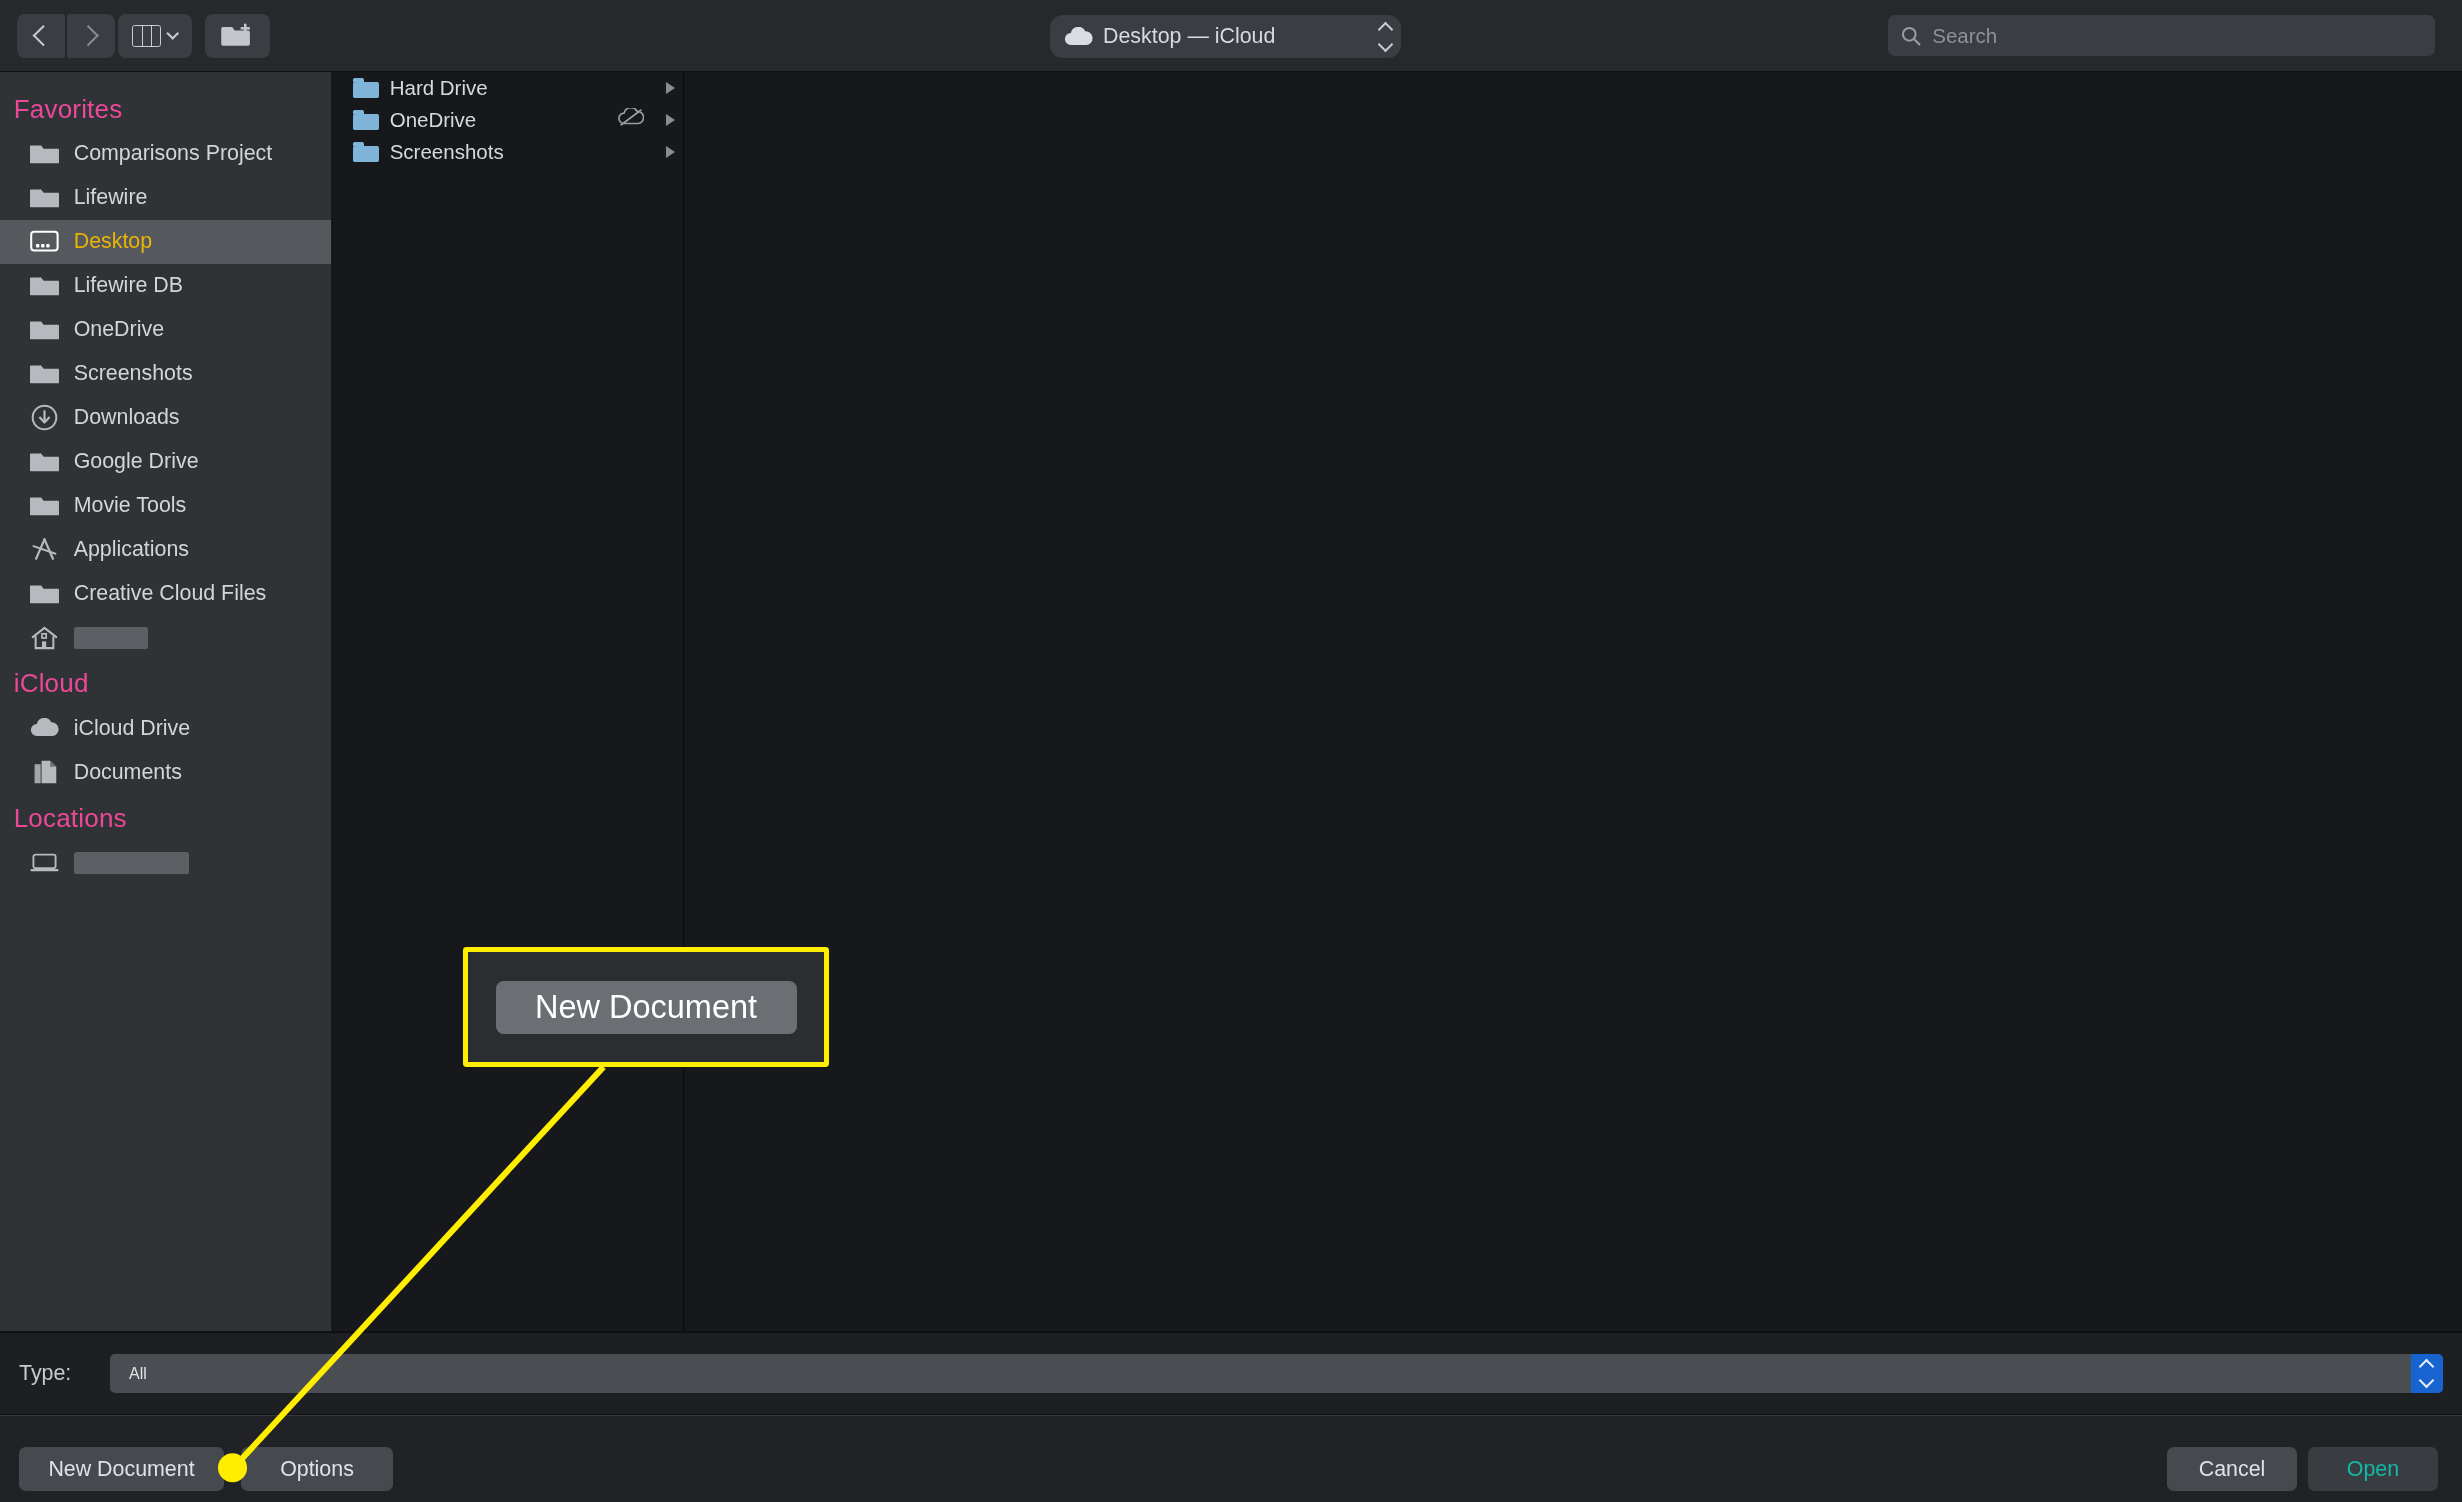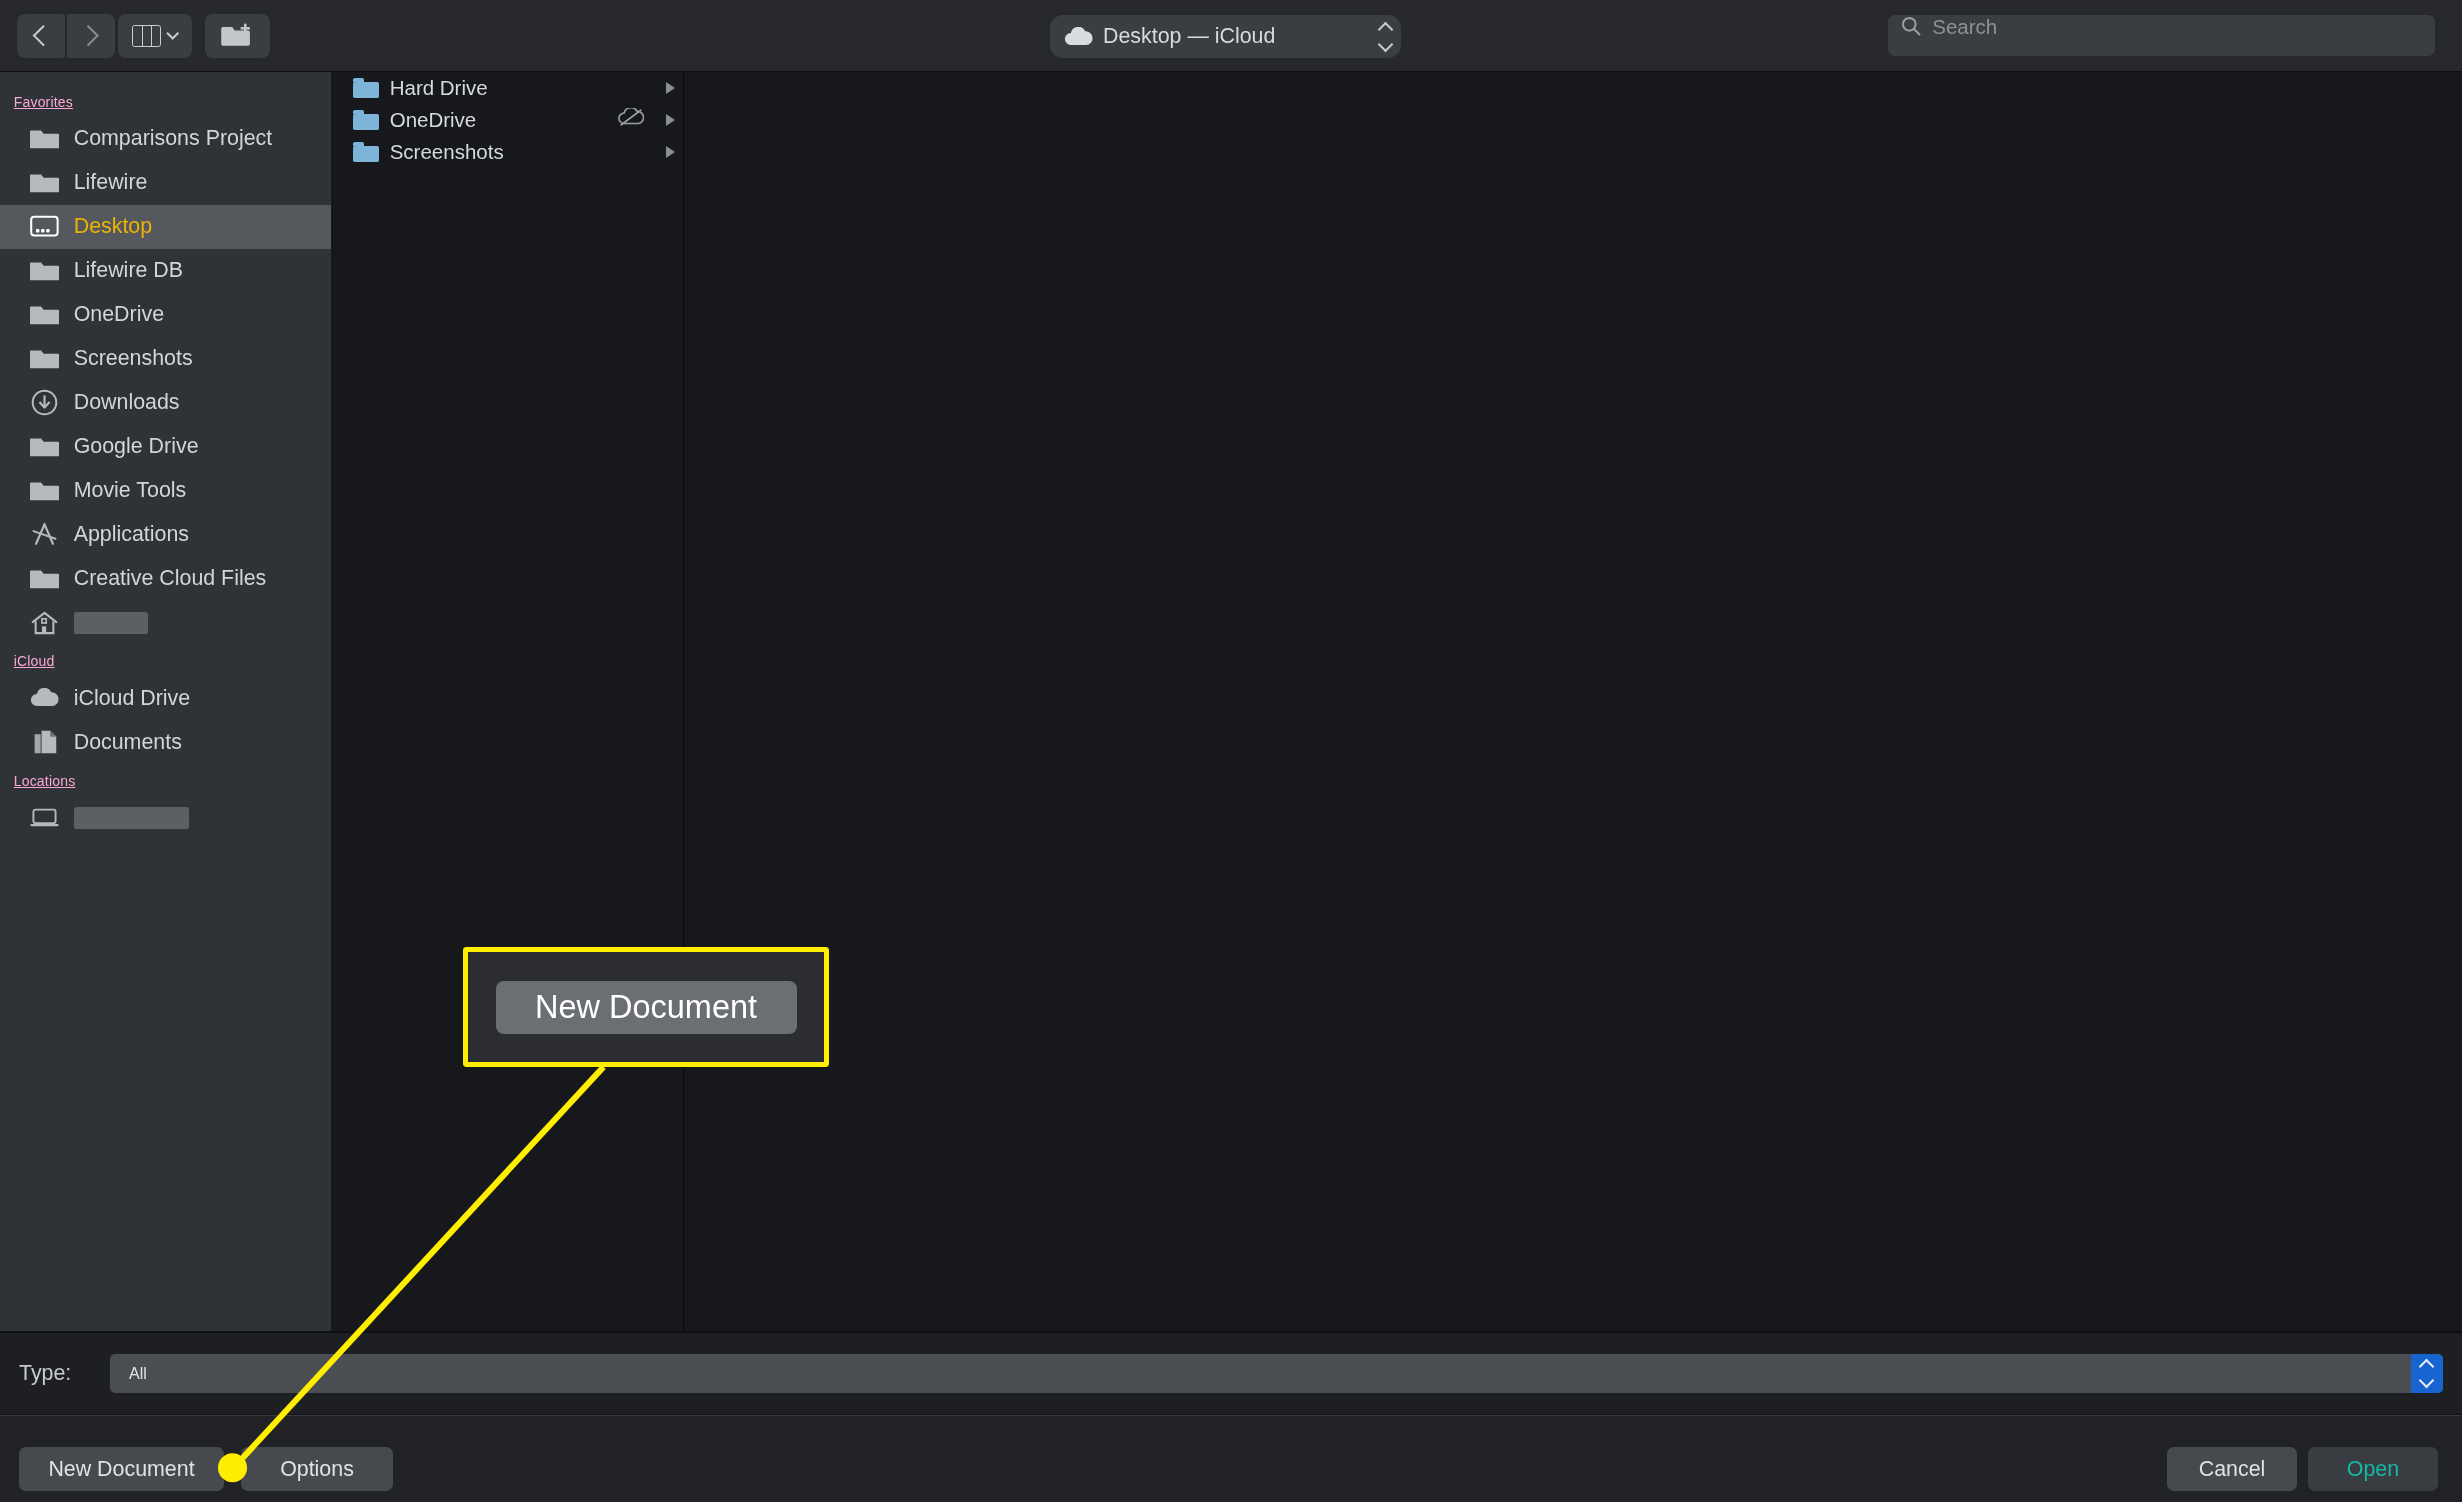--- a/index.html
+++ b/index.html
@@ -50,32 +50,32 @@
   }
   .loc-label { color:#d7dade; font-size:21.4px; white-space:nowrap; flex:1; }
   .stepper { display:flex; flex-direction:column; align-items:center; gap:3.4px; margin-left:auto; }
   .st-up, .st-dn { width:11px; height:11px; border:solid #c8cbcf; }
   .st-up { border-width:2.1px 0 0 2.1px; transform:rotate(45deg); }
   .st-dn { border-width:0 2.1px 2.1px 0; transform:rotate(45deg); }
 
   
   .search-box {
     position:absolute; left:1888px; top:15.4px; width:547px; height:41px;
-    background:#3a3d41; border-radius:6.8px; display:flex; align-items:flex-start;
+    background:#3a3d41; border-radius:6.8px; display:flex; align-items:center;
     padding:0 12px; gap:10.3px;
   }
   .search-ph { color:#8e9297; font-size:20.5px; }
 
   
   .sidebar {
     position:absolute; left:0; top:72px; width:332px; height:1259px;
     background:#2f3336; border-right:0.9px solid #1a1c1e;
     padding-top:13.7px; overflow:hidden;
   }
-  .sb-head { color:#f9a8d4; font-size:14px; padding:8.5px 0 6.8px 13.7px; letter-spacing:0.2px;text-decoration:underline; }
+  .sb-head { color:#ec4899; font-size:26px; padding:8.5px 0 6.8px 13.7px; letter-spacing:0.2px; }
   .sb-item {
     height:44px; display:flex; align-items:center; gap:13.7px; padding-left:29px;
     color:#d2d5d9; font-size:21.4px; cursor:default; white-space:nowrap;
   }
   .sb-item.sel { background:#55585c; color:#eab308; }
   .sb-ico { width:31px; height:26px; flex:none; display:flex; align-items:center; justify-content:center; }
   .redact { display:inline-block; height:22px; border-radius:2.6px; background:#5c6064; }
 
   
   .colarea { position:absolute; left:333px; top:72px; width:2130px; height:1259px; background:#17181b; }

